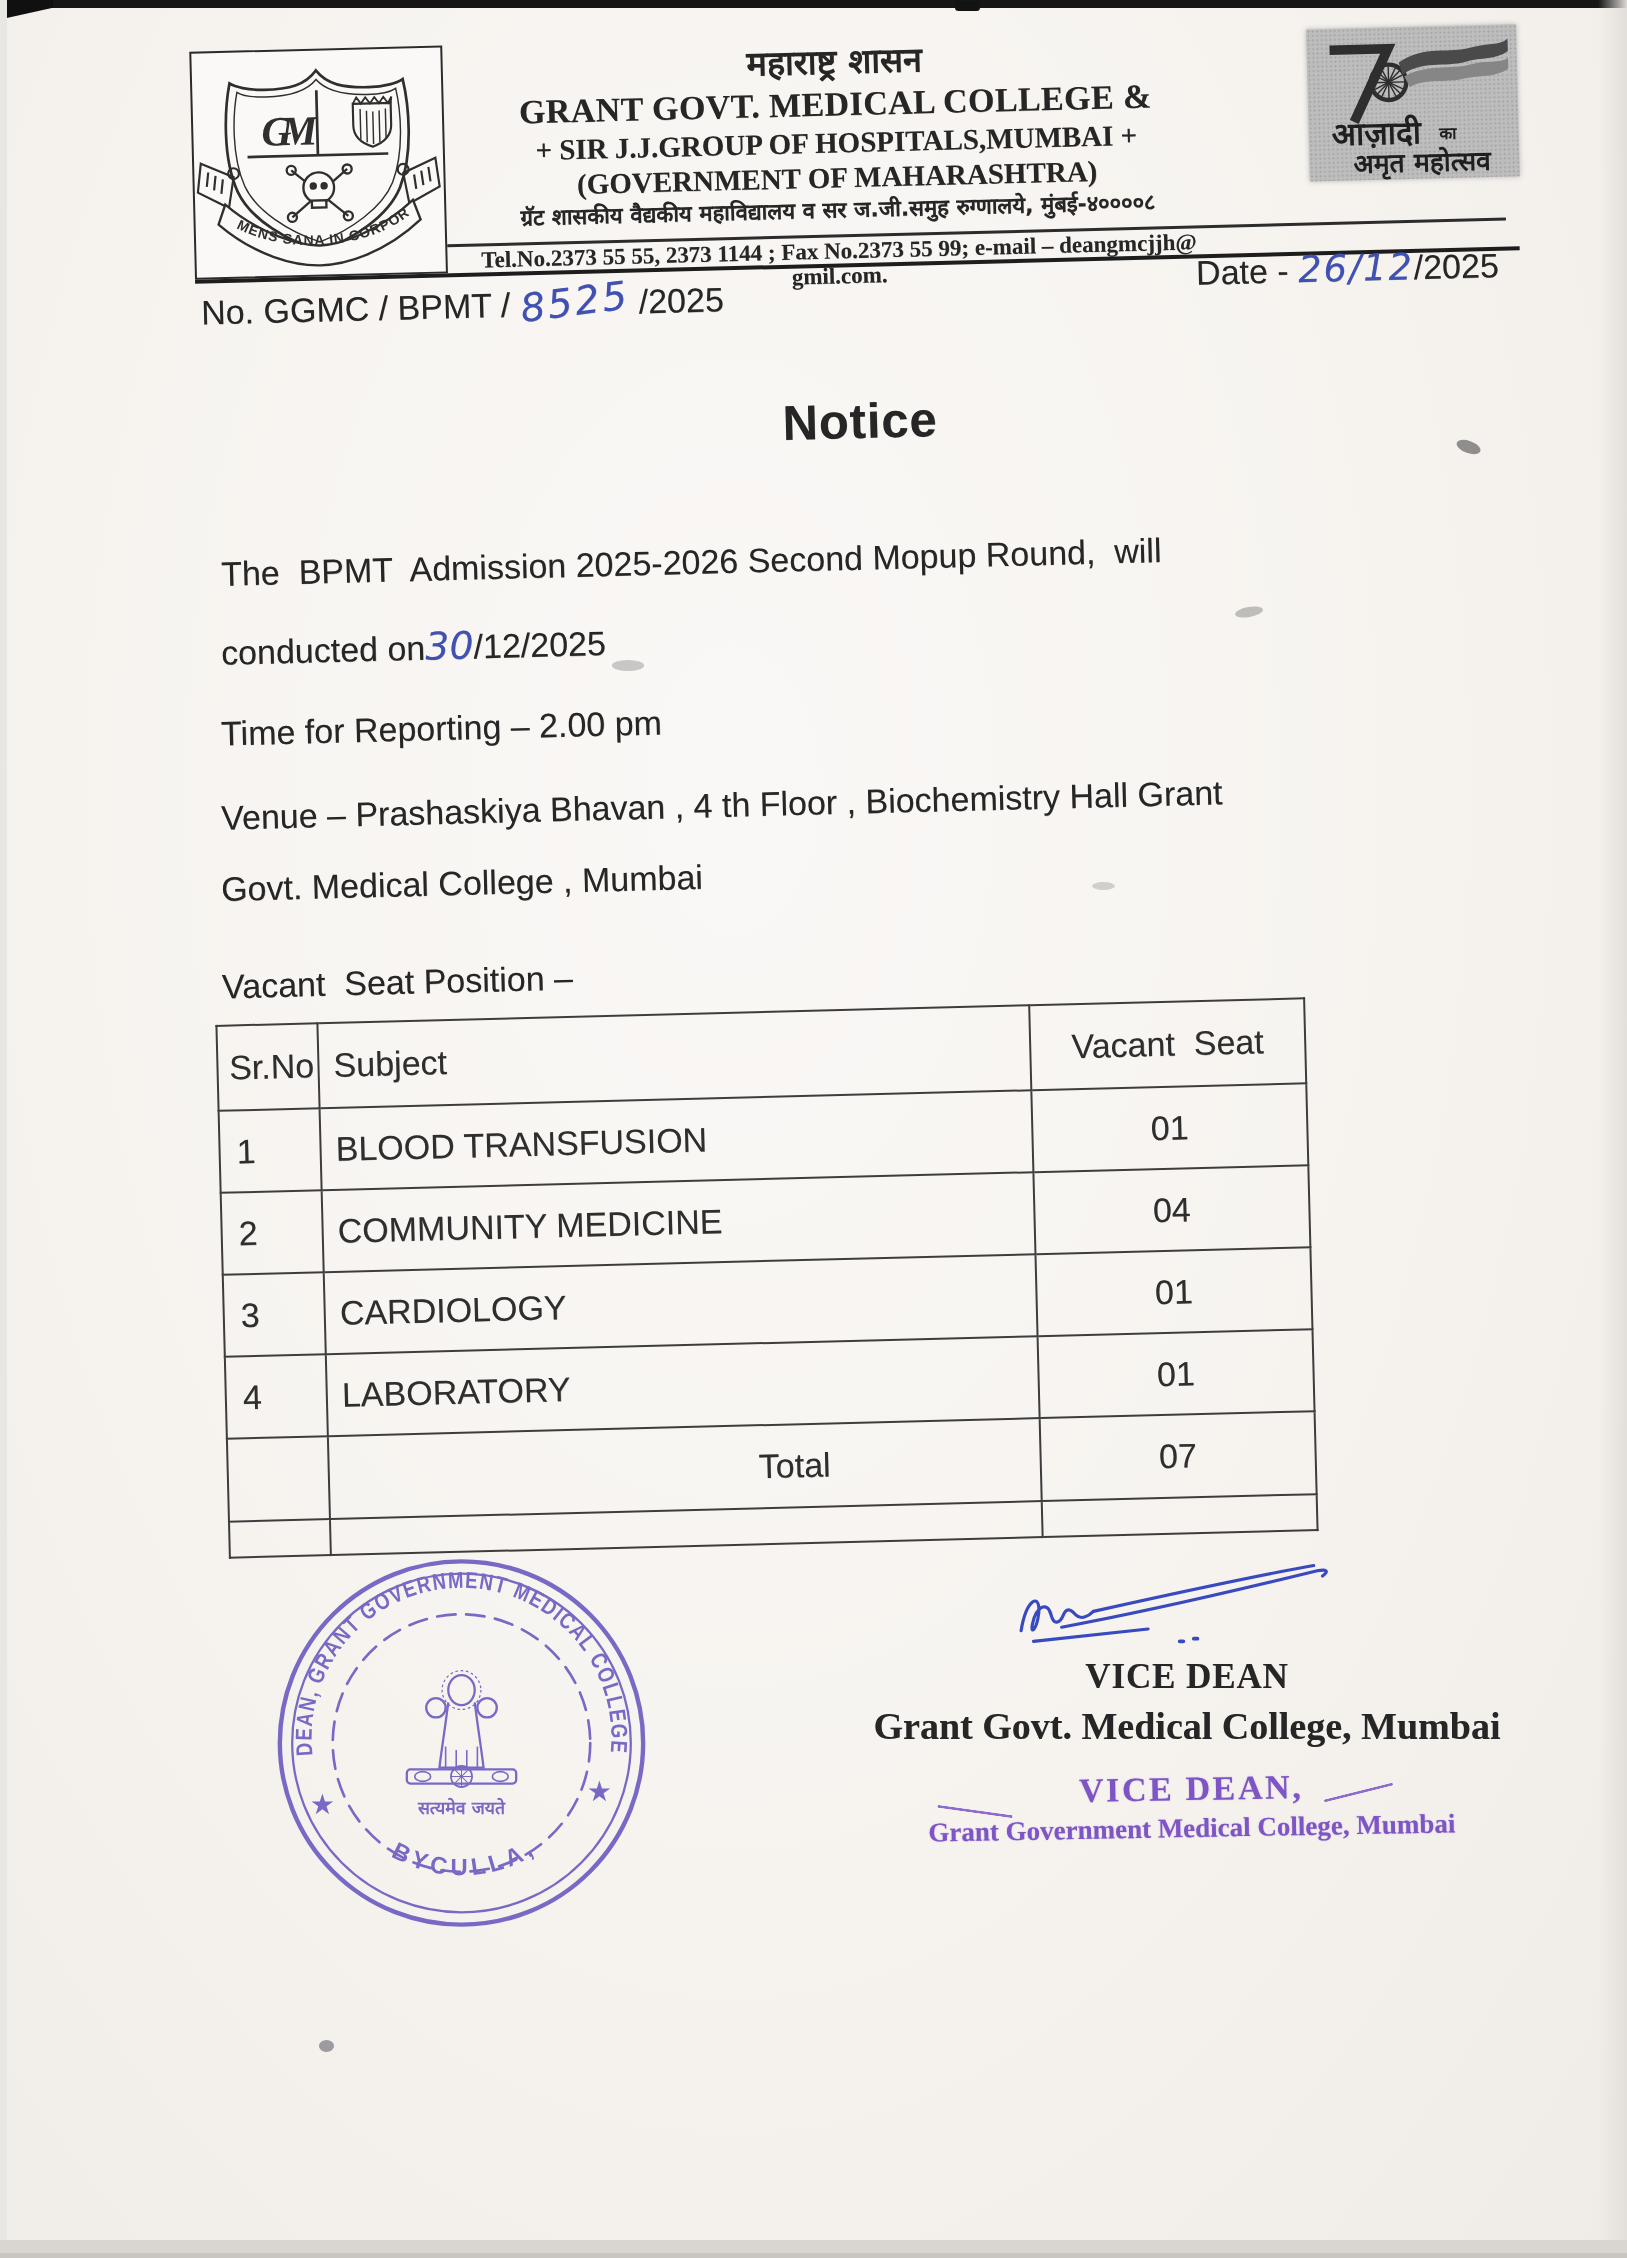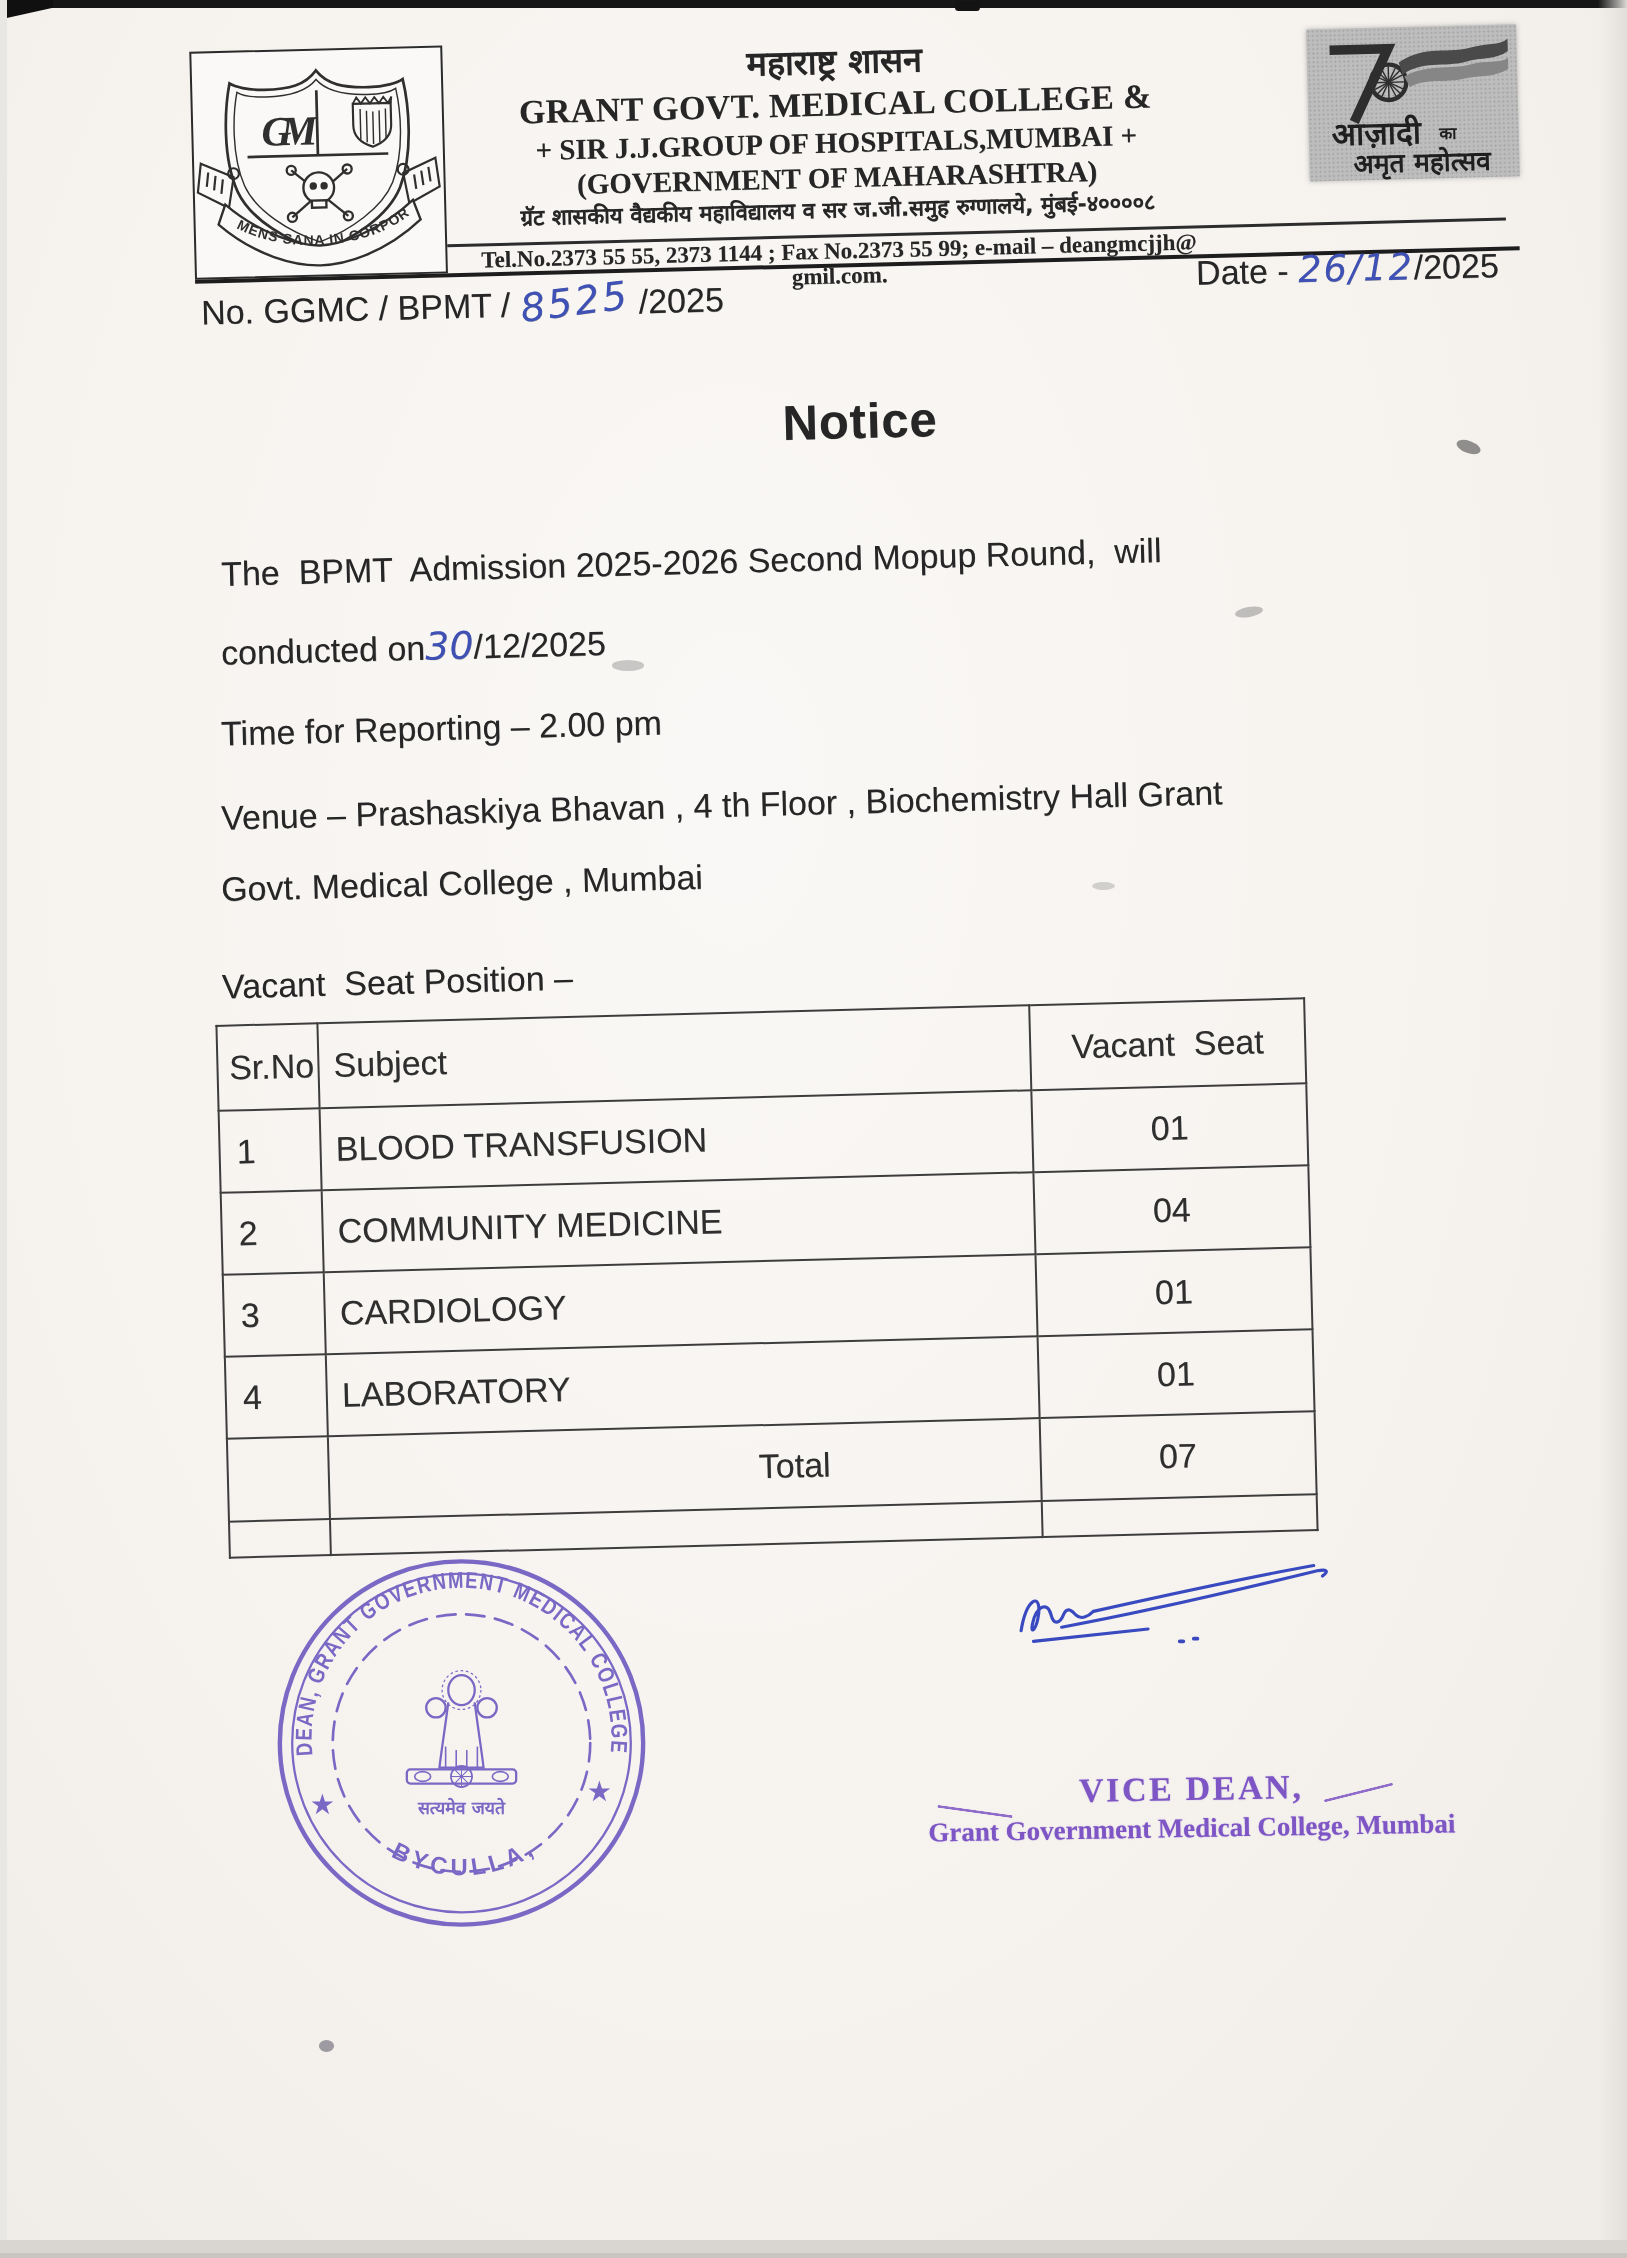--- a/index.html
+++ b/index.html
@@ -302,20 +302,24 @@
   <svg class="abs" style="left:1007px;top:1560px;" width="379" height="93" viewBox="0 0 430 105">
     <g stroke="#3949c0" stroke-width="3.6" fill="none" stroke-linecap="round">
       <path d="M16 80 C22 44 38 36 36 60 C34 78 26 86 29 72 C33 52 46 46 50 62 C53 74 60 72 64 62 C68 52 74 57 78 62 C84 68 92 64 98 58"></path>
       <path d="M98 58 C170 42 280 18 348 6"></path>
       <path d="M62 76 C160 58 270 32 352 12 C362 10 366 12 358 18"></path>
       <path d="M30 92 L160 78"></path>
       <path d="M196 92 l4 0 M212 89 l4 0" stroke-width="4.4"></path>
     </g>
   </svg>
 
+  <div class="abs signatory serif ink">
+    <div class="sig-title">VICE DEAN</div>
+    <div class="sig-org">Grant Govt. Medical College, Mumbai</div>
+  </div>
 
   <div class="abs rect-stamp">
     <div class="rs-l1">VICE DEAN,</div>
     <div class="rs-l2">Grant Government Medical College, Mumbai</div>
   </div>
   <div class="abs rs-dash" style="left:937px;top:1810px;width:76px;transform:rotate(8deg);"></div>
   <div class="abs rs-dash" style="left:1323px;top:1791px;width:71px;transform:rotate(-14deg);"></div>
 
 </div>
 

